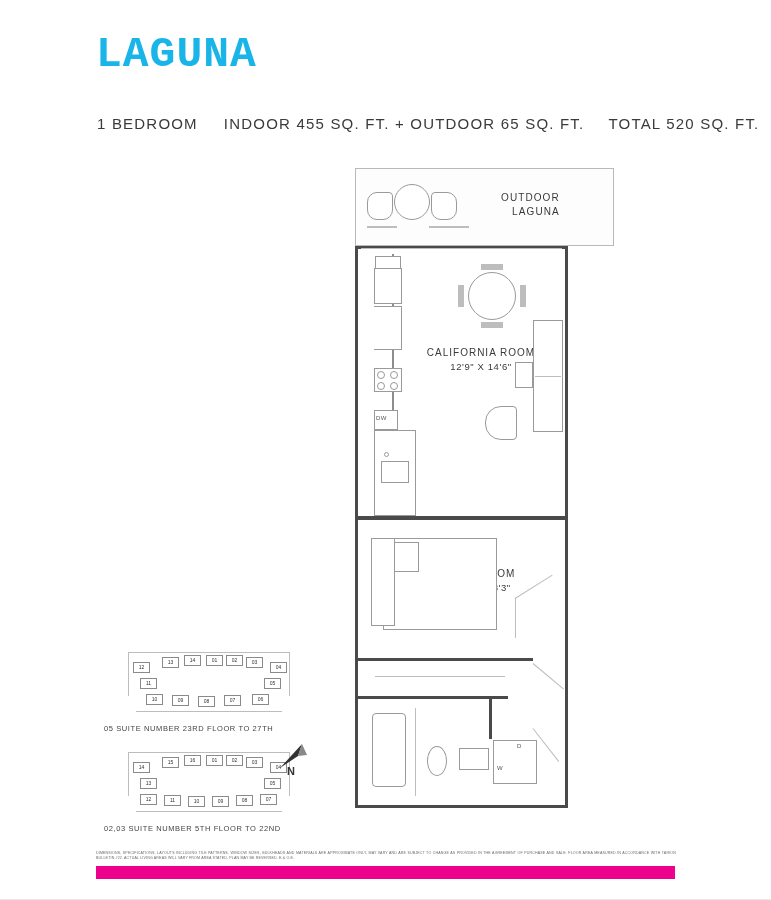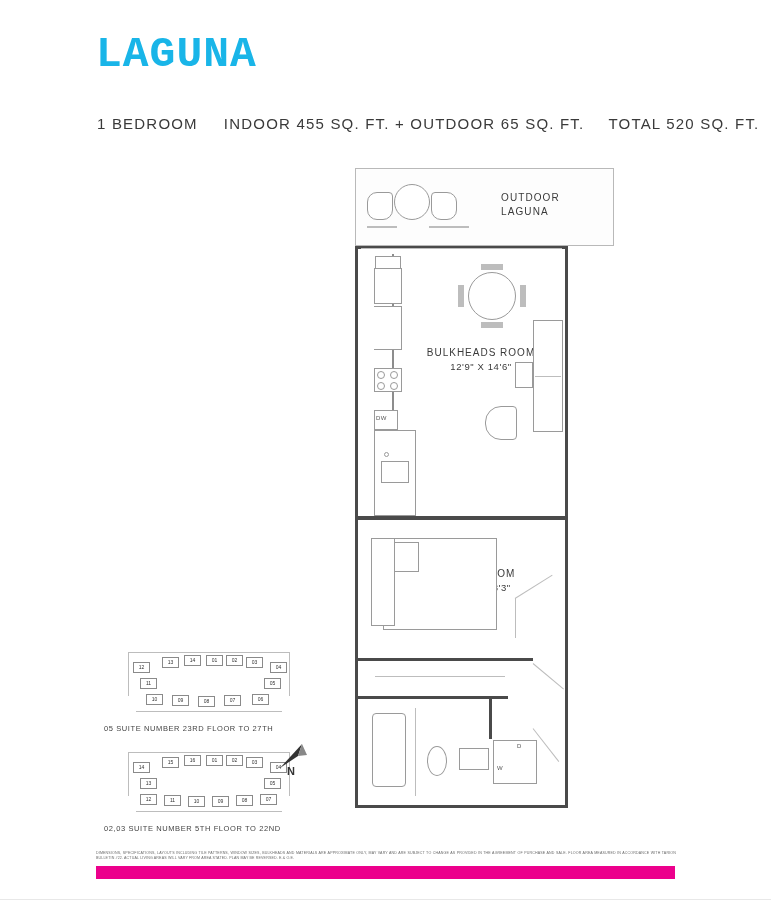--- a/index.html
+++ b/index.html
@@ -31,21 +31,21 @@
   
   .plan{position:absolute;left:355px;top:168px;width:290px;height:640px;}
 
   
   .outdoor{
     position:absolute;left:0px;top:0px;width:259px;height:78px;
     border:1px solid #b9b9b9;background:#fdfdfd;box-sizing:border-box;
   }
   .outdoor-label{
     position:absolute;left:146px;top:23px;
-    font-size:10px;letter-spacing:1.1px;color:#3a3a3a;line-height:14px;
+    font-size:10px;letter-spacing:1.1px;color:#3a3a3a;line-height:14px;text-align:right;
   }
 
   
   .suite{
     position:absolute;left:0px;top:78px;width:213px;height:562px;
     border:3px solid #4a4a4a;box-sizing:border-box;background:#ffffff;
   }
   .wall{position:absolute;background:#4a4a4a;}
   .thinwall{position:absolute;background:#8d8d8d;}
   .hair{position:absolute;background:#bdbdbd;}
@@ -128,21 +128,21 @@
     <div class="fix round" style="left:35px;top:214px;width:8px;height:8px;"></div>
 
     <div class="fix" style="left:19px;top:242px;width:24px;height:20px;"></div>
     <div class="lbl-tiny" style="left:21px;top:247px;">DW</div>
 
     <div class="fix" style="left:19px;top:262px;width:42px;height:86px;"></div>
     <div class="fix" style="left:26px;top:293px;width:28px;height:22px;"></div>
     <div class="fix round" style="left:29px;top:284px;width:5px;height:5px;"></div>
 
     <div class="room-label" style="left:56px;top:178px;width:140px;">
-      <div>BULKHEADS ROOM</div>
+      <div>CALIFORNIA ROOM</div>
       <div class="room-dim">12'9" X 14'6"</div>
     </div>
 
     <div class="fix round" style="left:113px;top:104px;width:48px;height:48px;"></div>
     <div class="hair" style="left:126px;top:96px;width:22px;height:6px;"></div>
     <div class="hair" style="left:126px;top:154px;width:22px;height:6px;"></div>
     <div class="hair" style="left:103px;top:117px;width:6px;height:22px;"></div>
     <div class="hair" style="left:165px;top:117px;width:6px;height:22px;"></div>
 
     <div class="fix" style="left:178px;top:152px;width:30px;height:112px;"></div>

